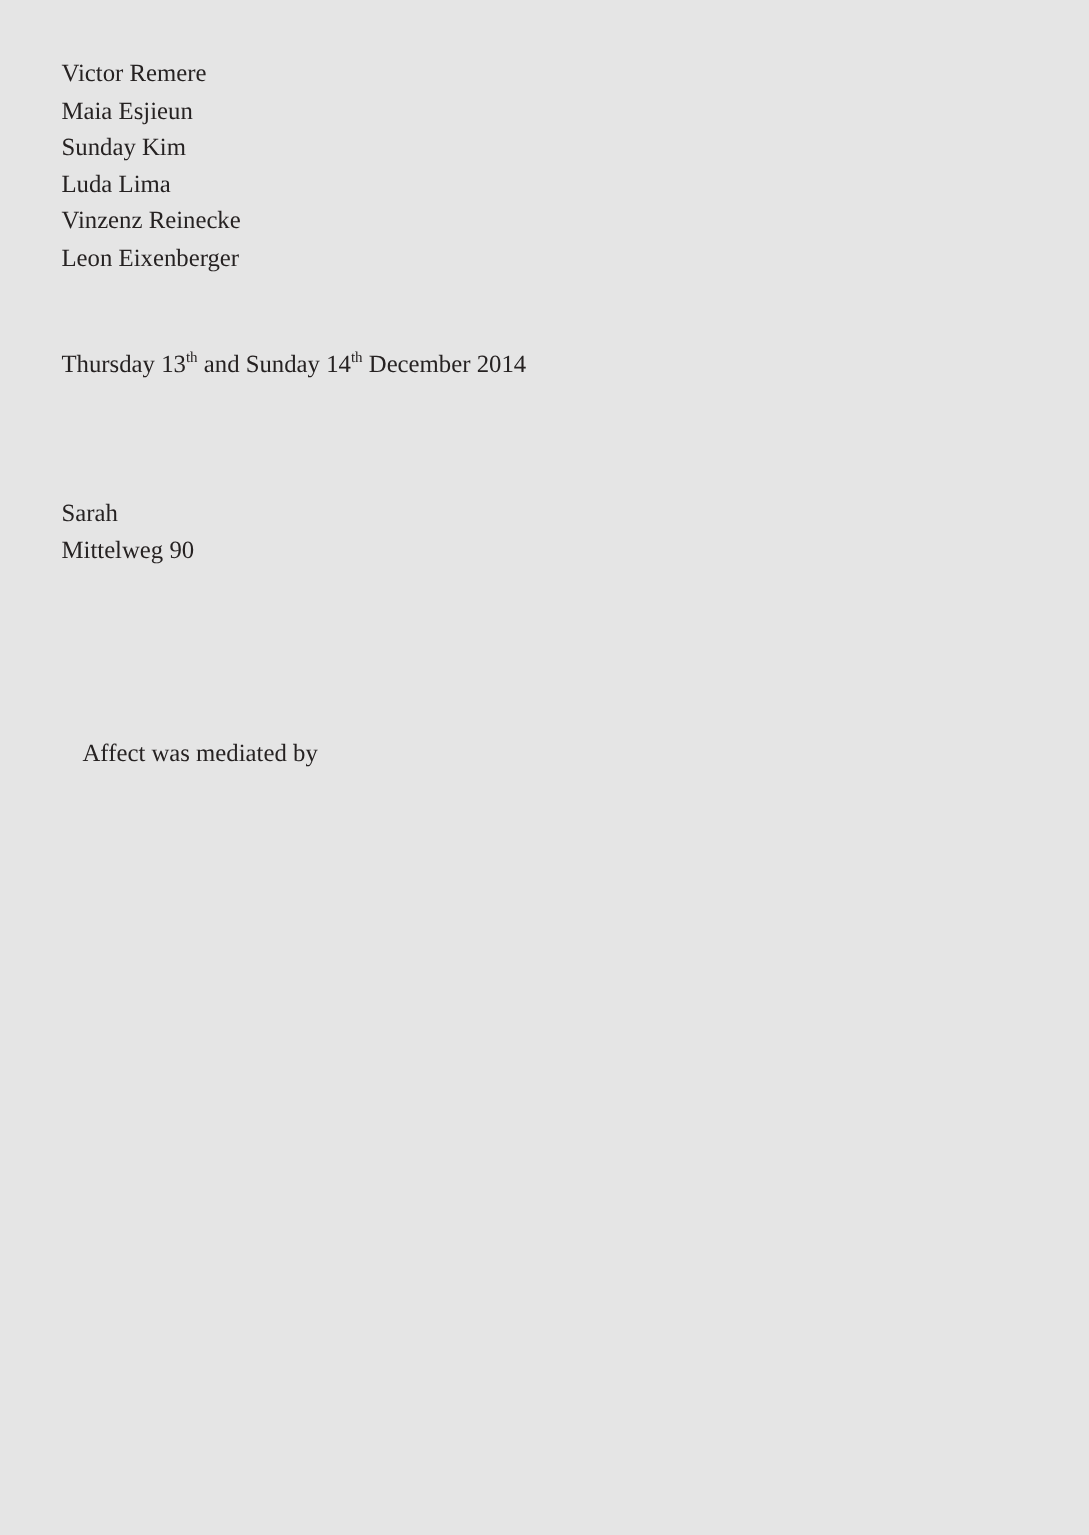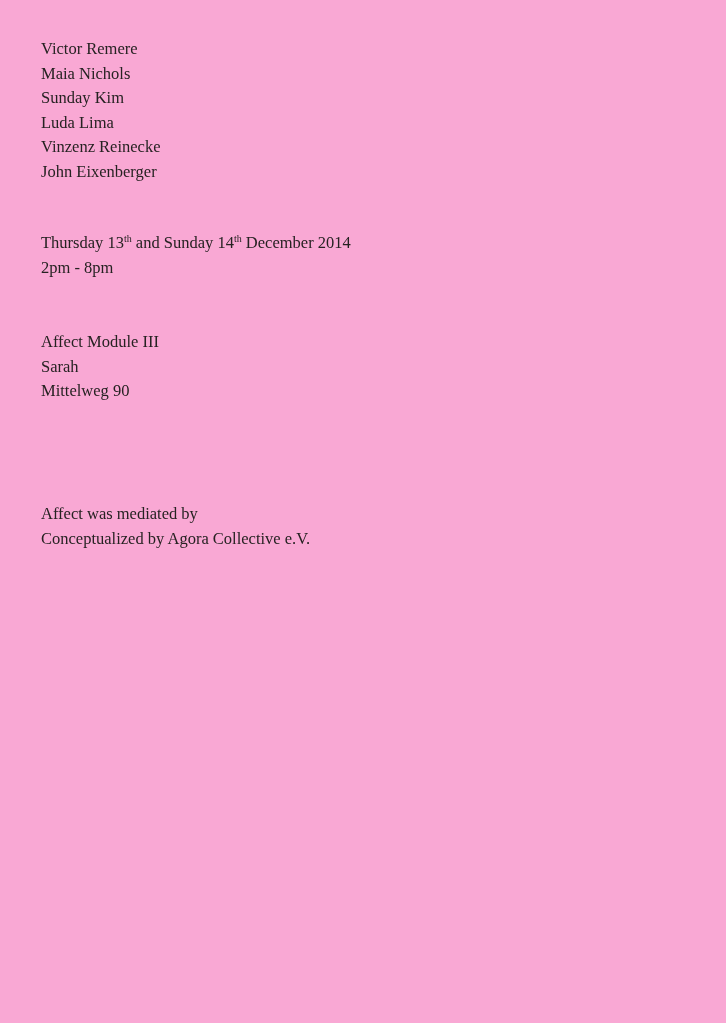--- a/index.html
+++ b/index.html
@@ -1,62 +1,59 @@
 <!DOCTYPE html>
 <html><head>
 <meta charset="utf-8">
 <style>
   html,body{margin:0;padding:0;background:#ffffff;}
   .page{
     position:relative;
     width:726px;height:1023px;
-    background:#f9a8d4;
+    background:#e5e5e5;
     font-family:"Liberation Serif", serif;
     color:#262222;
     overflow:hidden;
   }
   .textblock{position:absolute;left:41px;font-size:16.5px;line-height:24.6px;}
   .textblock div{white-space:nowrap;}
   sup{font-size:10px;line-height:0;vertical-align:super;text-align:right;}
   .names{top:37px;}
   .schedule{top:231px;}
   .venue{top:330px;}
-  .credits{top:502px;}
+  .credits{top:490px;margin-left:14px;}
 
   
   .logos{position:absolute;left:0;top:925px;width:726px;height:95px;}
 </style>
 </head>
 <body>
 
 <div class="page">
 
   <div class="textblock names">
     <div>Victor Remere</div>
-    <div>Maia Nichols</div>
+    <div>Maia Esjieun</div>
     <div>Sunday Kim</div>
     <div>Luda Lima</div>
     <div>Vinzenz Reinecke</div>
-    <div>John Eixenberger</div>
+    <div>Leon Eixenberger</div>
   </div>
 
   <div class="textblock schedule">
     <div><span>Thursday 13</span><sup>th</sup><span> and Sunday 14</span><sup>th</sup><span> December 2014</span></div>
-    <div>2pm - 8pm</div>
   </div>
 
   <div class="textblock venue">
-    <div>Affect Module III</div>
     <div>Sarah</div>
     <div>Mittelweg 90</div>
   </div>
 
   <div class="textblock credits">
     <div>Affect was mediated by</div>
-    <div>Conceptualized by Agora Collective e.V.</div>
   </div>
 
   <div class="logos">
 
     
     
 
     
     
 

